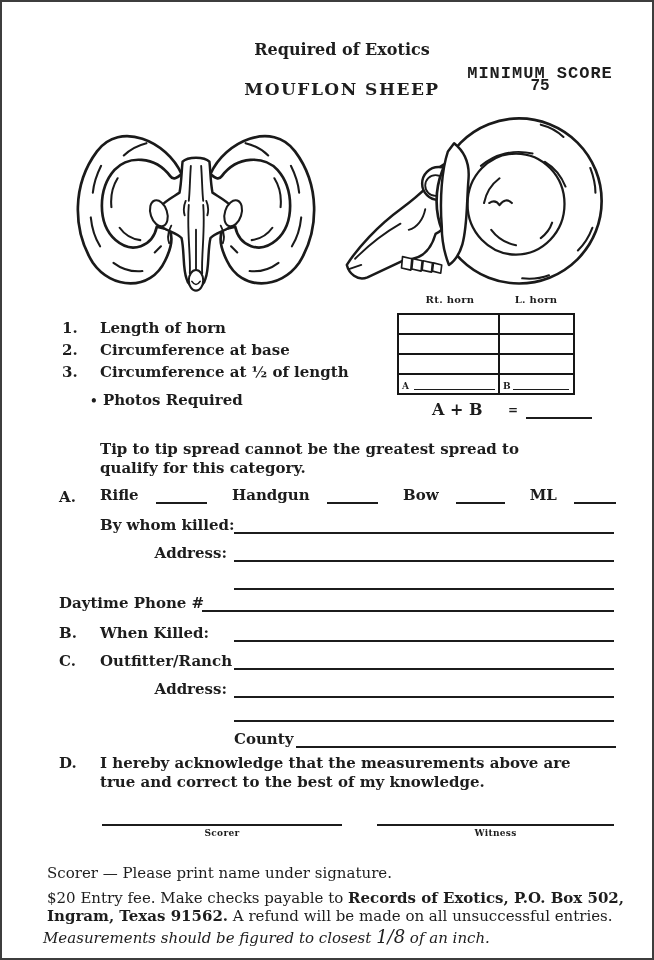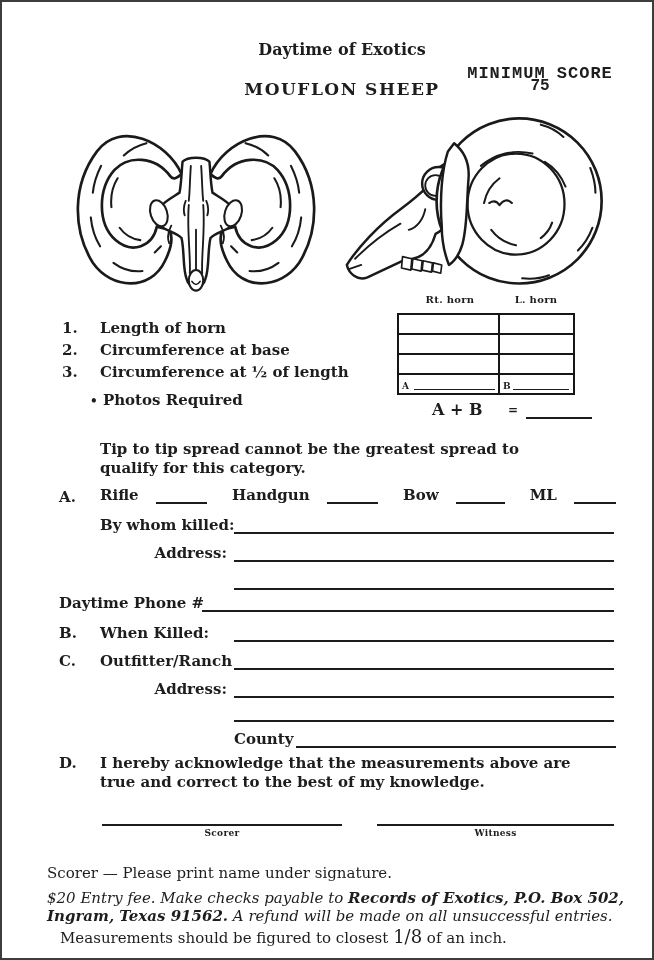--- a/index.html
+++ b/index.html
@@ -40,21 +40,21 @@
   
   .weapon-row{display:flex;align-items:flex-end;}
   .wfill{border-bottom:2px solid #1c1c1c;height:15px;margin-left:1px;}
   svg .ln{fill:none;stroke:#1a1a1a;stroke-linecap:round;stroke-linejoin:round;}
 </style>
 </head>
 <body>
 
 <div class="page">
 
-  <div class="abs serif b ctr" style="left:228px;top:38px;width:224px;font-size:16px;">Daytime of Exotics</div>
+  <div class="abs serif b ctr" style="left:228px;top:38px;width:224px;font-size:16px;">Required of Exotics</div>
   <div class="abs mono b ctr" style="left:452px;top:56px;width:172px;font-size:17px;letter-spacing:1px;margin-top:6px;">MINIMUM SCORE</div>
   <div class="abs mono b ctr" style="left:452px;top:75px;width:172px;font-size:16px;">75</div>
   <div class="abs serif b ctr" style="left:222px;top:77px;width:236px;font-size:17px;letter-spacing:1.5px;text-align:center;">MOUFLON SHEEP</div>
 
   <svg class="abs" style="left:48px;top:104px;" width="292" height="196" viewBox="0 0 280 190">
 
     <path class="ln" style="fill:#fff;stroke-width:2.6" d="M126,66 C112,34 66,14 44,44 C20,76 20,120 40,152 C58,178 96,180 110,150 C116,138 118,127 114,120 L102,117 C98,136 78,144 62,130 C44,114 45,80 61,62 C74,48 100,48 115,68 C118,72 121,70 126,66 Z"></path>
 
     <path class="ln" style="fill:#fff;stroke-width:2.6" d="M154,66 C168,34 214,14 236,44 C260,76 260,120 240,152 C222,178 184,180 170,150 C164,138 162,127 166,120 L178,117 C182,136 202,144 218,130 C236,114 235,80 219,62 C206,48 180,48 165,68 C162,72 159,70 154,66 Z"></path>
 
@@ -174,22 +174,22 @@
   <div class="abs lbl" style="left:57px;top:752px;">D.</div>
   <div class="abs serif b" style="left:98px;top:752px;width:480px;font-size:15px;line-height:19px;">I hereby acknowledge that the measurements above are true and correct to the best of my knowledge.</div>
 
   <div class="sigline" style="left:100px;top:822px;width:240px;"></div>
   <div class="siglbl" style="left:100px;top:826px;width:240px;">Scorer</div>
   <div class="sigline" style="left:375px;top:822px;width:237px;"></div>
   <div class="siglbl" style="left:375px;top:826px;width:237px;">Witness</div>
 
   <div class="abs serif note" style="left:45px;top:862px;width:580px;">Scorer — Please print name under signature.</div>
 
-  <div class="abs serif note" style="left:45px;top:887px;width:580px;font-style:italic;">
+  <div class="abs serif note" style="left:45px;top:887px;width:580px;">
     <span>$20 Entry fee. Make checks payable to </span><span class="b">Records of Exotics, P.O. Box 502,</span><br>
     <span class="b">Ingram, Texas 91562.</span><span> A refund will be made on all unsuccessful entries.</span>
   </div>
 
-  <div class="abs serif note" style="left:58px;top:926px;width:580px;">
+  <div class="abs serif note" style="left:41px;top:926px;width:580px;font-style:italic;">
     <span>Measurements should be figured to closest </span><span style="font-size:18px;">1/8</span><span> of an inch.</span>
   </div>
 
 </div>
 
 </body></html>

